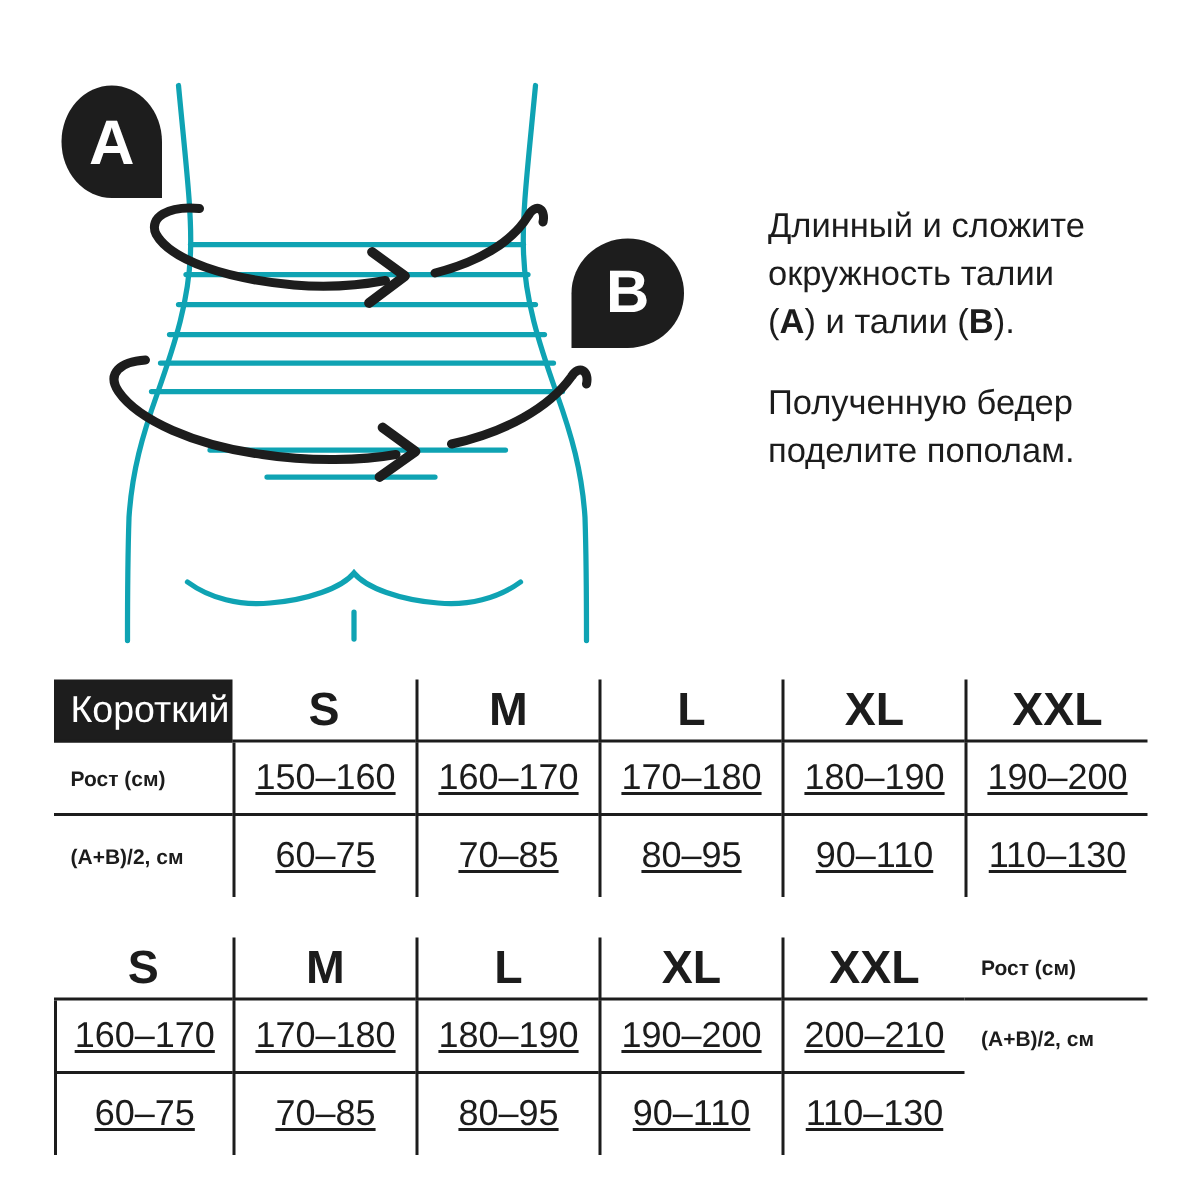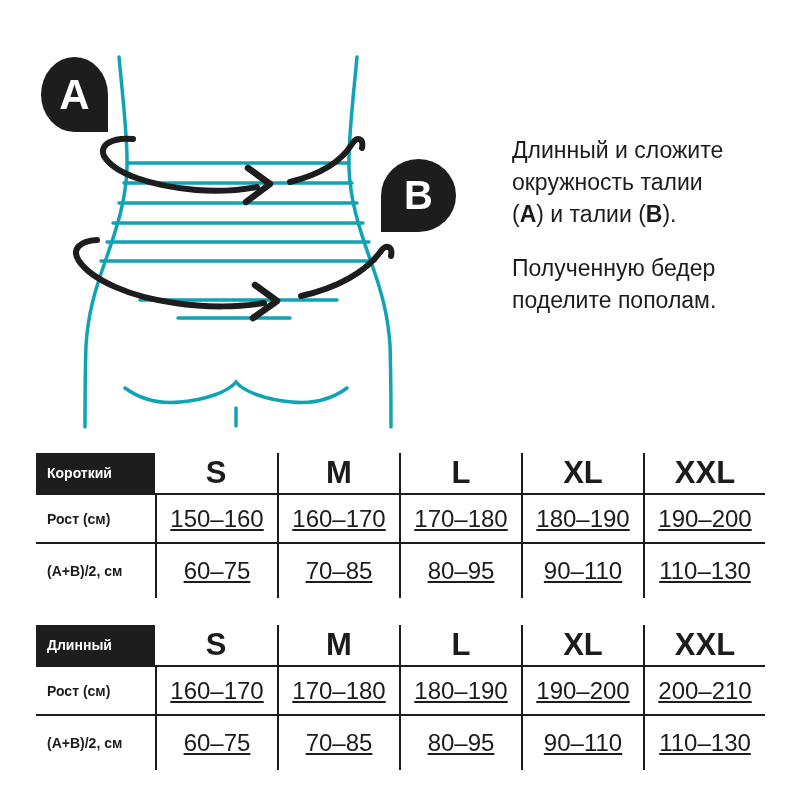--- a/index.html
+++ b/index.html
@@ -26,21 +26,21 @@
   
   .size-table {
     position:absolute; left:36px; width:729px; display:grid;
     grid-template-columns:119px 122px 122px 122px 122px 122px;
     grid-template-rows:42px 49px 54px;
   }
   .t1 { top:453px; }
   .t2 { top:625px; }
   .cell { display:flex; align-items:center; justify-content:center; box-sizing:border-box; }
   .h-box {
-    background:#1d1d1d; color:#ffffff; font-weight:bold; font-size:14px;
+    background:#1d1d1d; color:#ffffff; font-weight:normal; font-size:25px;
     justify-content:flex-start; padding-left:11px; border-bottom:2px solid #1c1c1c;
   }
   .h-size { font-weight:bold; font-size:31px; border-bottom:2px solid #1c1c1c; }
   .v { border-left:2px solid #1c1c1c; }
   .rb { border-bottom:2px solid #1c1c1c; }
   .row-label { font-weight:bold; font-size:14px; justify-content:flex-start; padding-left:11px; }
   .val { font-size:24px;text-decoration:underline; }
 </style>
 </head>
 <body>
@@ -108,21 +108,20 @@
 
     <div class="cell row-label">(А+В)/2, см</div>
     <div class="cell val v">60–75</div>
     <div class="cell val v">70–85</div>
     <div class="cell val v">80–95</div>
     <div class="cell val v">90–110</div>
     <div class="cell val v">110–130</div>
   </div>
 
   <div class="size-table t2">
-    <div class="cell h-box">Длинный</div>
     <div class="cell h-size">S</div>
     <div class="cell h-size v">M</div>
     <div class="cell h-size v">L</div>
     <div class="cell h-size v">XL</div>
     <div class="cell h-size v">XXL</div>
 
     <div class="cell row-label rb">Рост (см)</div>
     <div class="cell val v rb">160–170</div>
     <div class="cell val v rb">170–180</div>
     <div class="cell val v rb">180–190</div>

